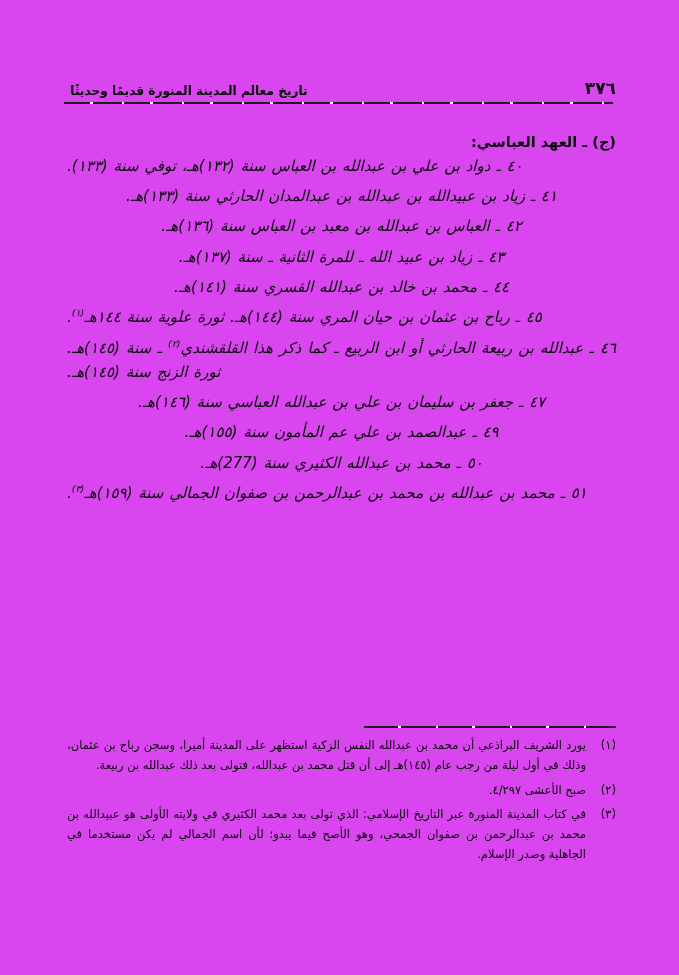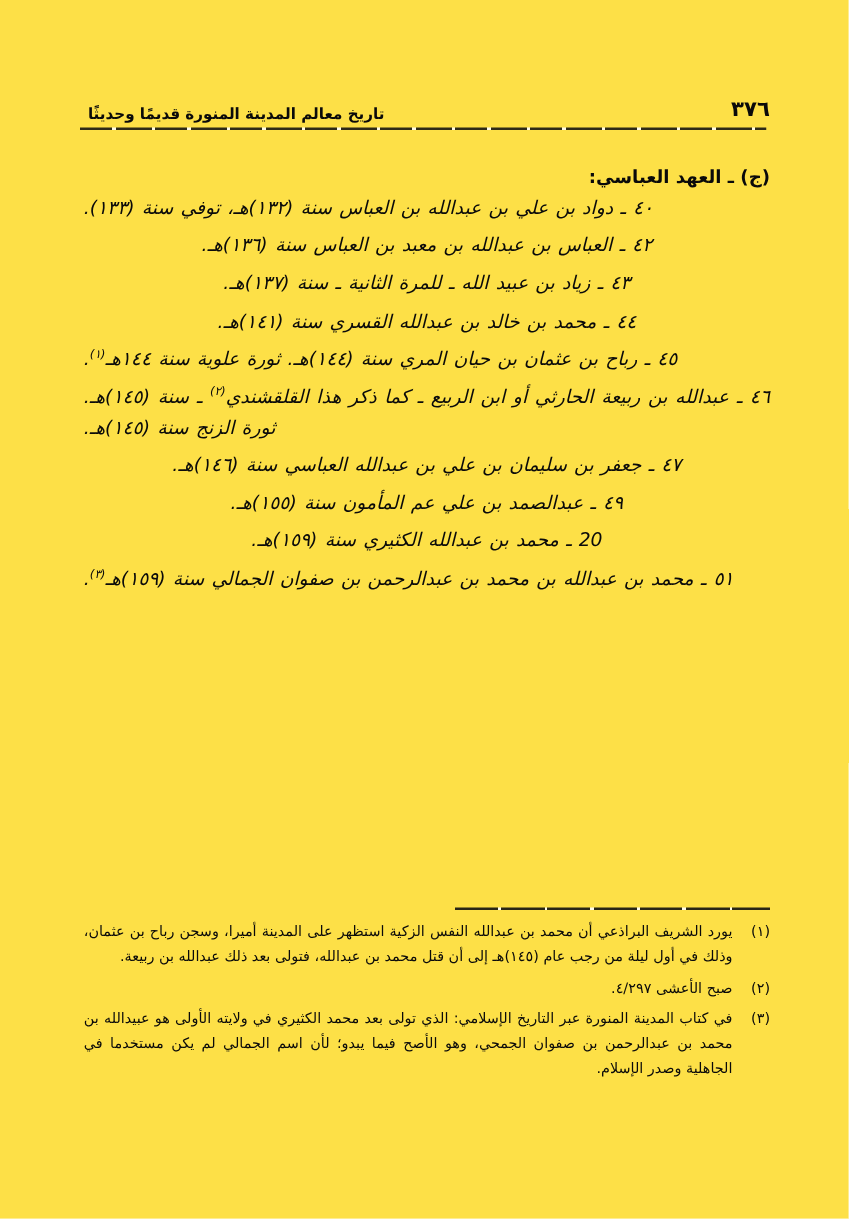--- a/index.html
+++ b/index.html
@@ -10,21 +10,21 @@
 
   body {
     font-family: "DejaVu Sans", "Liberation Sans", sans-serif;
     color: #0a0a0a;
   }
 
   .page {
     position: relative;
     width: 679px;
     height: 975px;
-    background: #fde047;
+    background: #d946ef;
     overflow: hidden;
     box-sizing: border-box;
   }
 
   
   .running-head {
     position: absolute;
     top: 72px;
     left: 63px;
     right: 63px;
@@ -179,28 +179,29 @@
   <div class="running-head">
     <div class="head-title">تاريخ معالم المدينة المنورة قديمًا وحديثًا</div>
     <div class="head-pageno">٣٧٦</div>
   </div>
   <div class="head-rule"></div>
 
   <div class="body-block">
     <p class="section-heading">(ج) ـ العهد العباسي:</p>
     <div id="entry-list">
         <p class="entry wide">٤٠ ـ دواد بن علي بن عبدالله بن العباس سنة (١٣٢)هـ، توفي سنة (١٣٣).</p>
+        <p class="entry single">٤١ ـ زياد بن عبيدالله بن عبدالله بن عبدالمدان الحارثي سنة (١٣٣)هـ.</p>
         <p class="entry single">٤٢ ـ العباس بن عبدالله بن معبد بن العباس سنة (١٣٦)هـ.</p>
         <p class="entry single">٤٣ ـ زياد بن عبيد الله ـ للمرة الثانية ـ سنة (١٣٧)هـ.</p>
         <p class="entry single">٤٤ ـ محمد بن خالد بن عبدالله القسري سنة (١٤١)هـ.</p>
         <p class="entry wide"><span>٤٥ ـ رباح بن عثمان بن حيان المري سنة (١٤٤)هـ. ثورة علوية سنة ١٤٤هـ</span><sup class="fn">(١)</sup><span>.</span></p>
         <p class="entry wide"><span>٤٦ ـ عبدالله بن ربيعة الحارثي أو ابن الربيع ـ كما ذكر هذا القلقشندي</span><sup class="fn">(٢)</sup><span> ـ سنة (١٤٥)هـ. ثورة الزنج سنة (١٤٥)هـ.</span></p>
         <p class="entry single">٤٧ ـ جعفر بن سليمان بن علي بن عبدالله العباسي سنة (١٤٦)هـ.</p>
         <p class="entry single">٤٩ ـ عبدالصمد بن علي عم المأمون سنة (١٥٥)هـ.</p>
-        <p class="entry single">20 ـ محمد بن عبدالله الكثيري سنة (١٥٩)هـ.</p>
+        <p class="entry single">٥٠ ـ محمد بن عبدالله الكثيري سنة (277)هـ.</p>
         <p class="entry wide"><span>٥١ ـ محمد بن عبدالله بن محمد بن عبدالرحمن بن صفوان الجمالي سنة (١٥٩)هـ</span><sup class="fn">(٣)</sup><span>.</span></p>
       </div>
   </div>
 
   <div class="fn-rule"></div>
 
   <div class="footnotes" id="footnote-list">
       <div class="fn-item">
         <div class="fn-marker">(١)</div>
         <div class="fn-text">يورد الشريف البراذعي أن محمد بن عبدالله النفس الزكية استظهر على المدينة أميرا، وسجن رباح بن عثمان، وذلك في أول ليلة من رجب عام (١٤٥)هـ إلى أن قتل محمد بن عبدالله، فتولى بعد ذلك عبدالله بن ربيعة.</div>

